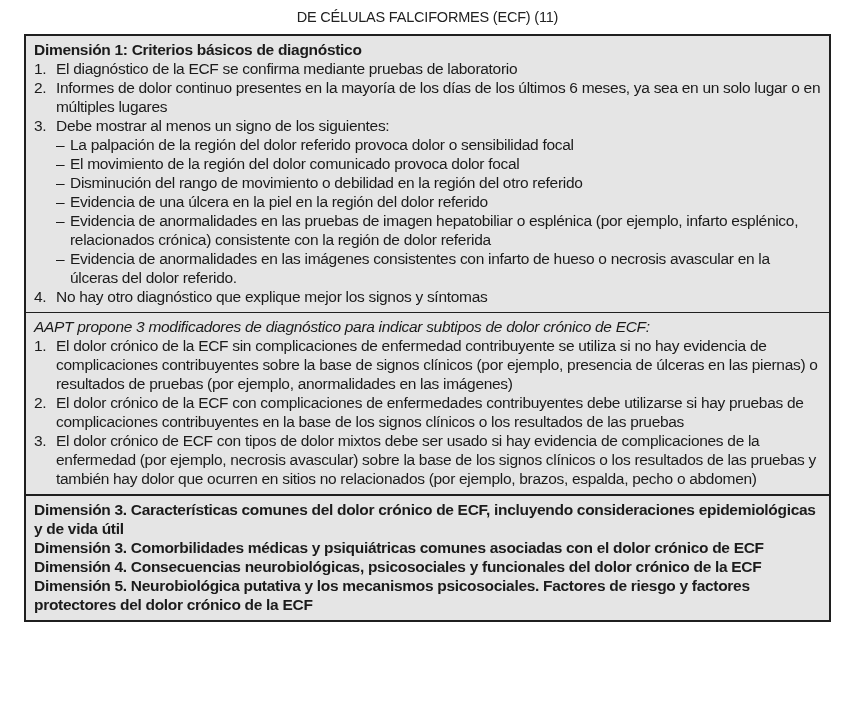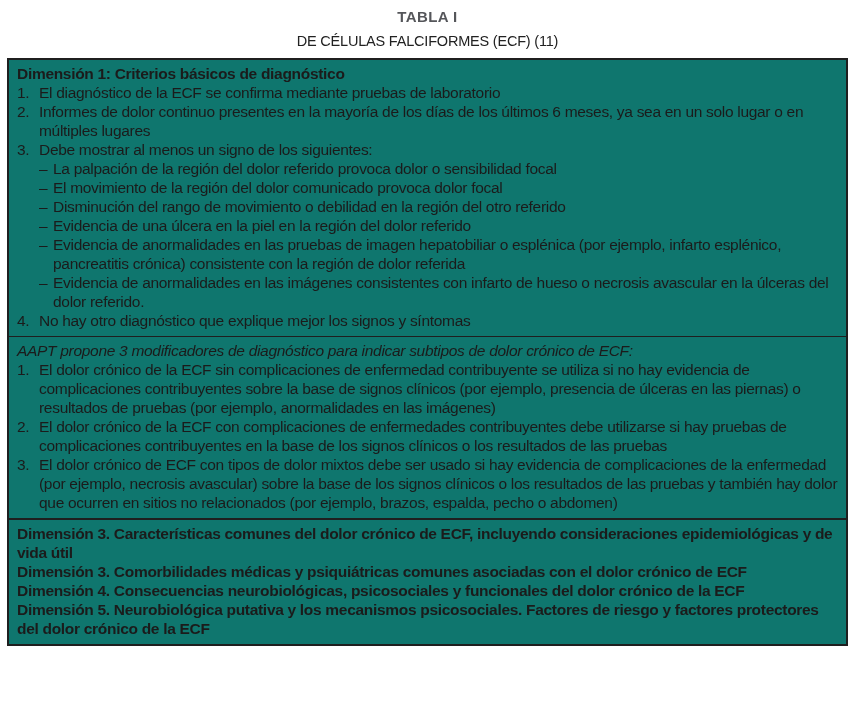--- a/index.html
+++ b/index.html
@@ -29,23 +29,23 @@
     margin-bottom: 7px;
   }
   .caption {
     font-size: 14.5px;
     line-height: 19px;
     color: #222222;
     letter-spacing: -0.2px;
     font-weight: normal;
   }
   .tbox {
-    margin: 0 7px;
+    margin: 0 24px;
     border: 2px solid #1f1f1f;
-    background: #0f766e;
+    background: #e5e5e5;
   }
   .sec {
     padding: 4px 8px 6px 8px;
     font-size: 15.5px;
     line-height: 19px;
     letter-spacing: -0.3px;
     color: #1b1b1b;
   }
   .sec.sec2 { border-top: 1.5px solid #1f1f1f; }
   .sec.sec3 { border-top: 2px solid #1f1f1f; }
@@ -67,21 +67,20 @@
   }
   .stext { flex: 1; }
   .sec3 .entry { font-weight: bold; }
 </style>
 </head>
 <body>
 
 <div class="page">
 
   <div class="title-block">
-    <div class="table-label">TABLA I</div>
     <div class="caption">DE CÉLULAS FALCIFORMES (ECF) (11)</div>
   </div>
 
   <div class="tbox">
 
     <div class="sec sec1">
       <div class="sec-heading">Dimensión 1: Criterios básicos de diagnóstico</div>
 
       <div class="item">
         <span class="num">1.</span>
@@ -109,21 +108,21 @@
       <div class="sub">
         <span class="dash">–</span>
         <span class="stext">Disminución del rango de movimiento o debilidad en la región del otro referido</span>
       </div>
       <div class="sub">
         <span class="dash">–</span>
         <span class="stext">Evidencia de una úlcera en la piel en la región del dolor referido</span>
       </div>
       <div class="sub">
         <span class="dash">–</span>
-        <span class="stext">Evidencia de anormalidades en las pruebas de imagen hepatobiliar o esplénica (por ejemplo, infarto esplénico, pancreatitis crónica) consistente con la región de dolor referida</span>
+        <span class="stext">Evidencia de anormalidades en las pruebas de imagen hepatobiliar o esplénica (por ejemplo, infarto esplénico, relacionados crónica) consistente con la región de dolor referida</span>
       </div>
       <div class="sub">
         <span class="dash">–</span>
         <span class="stext">Evidencia de anormalidades en las imágenes consistentes con infarto de hueso o necrosis avascular en la úlceras del dolor referido.</span>
       </div>
 
       <div class="item">
         <span class="num">4.</span>
         <span class="itext">No hay otro diagnóstico que explique mejor los signos y síntomas</span>
       </div>

